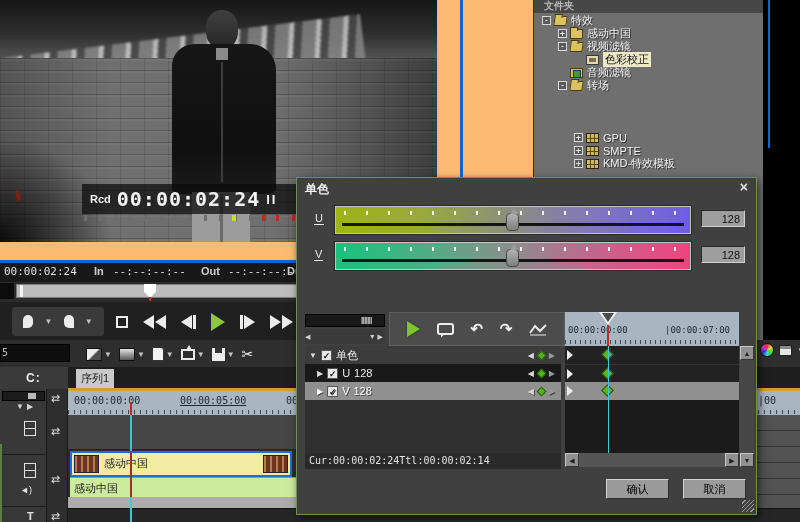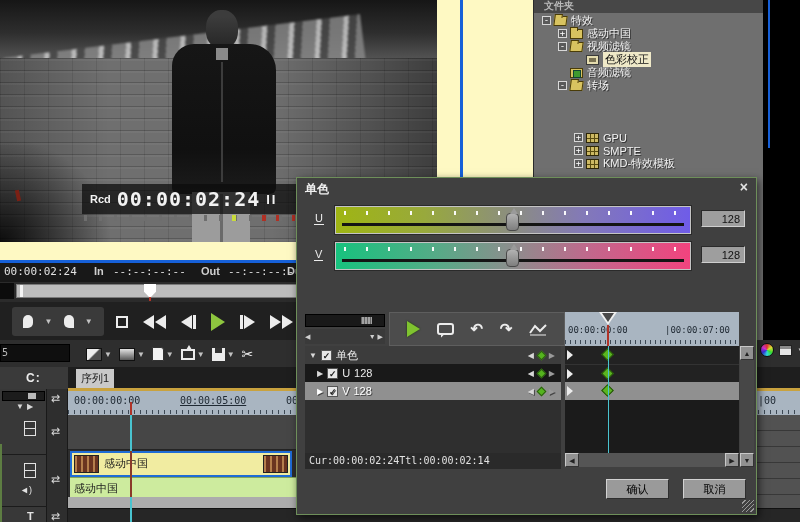--- a/index.html
+++ b/index.html
@@ -3,21 +3,21 @@
 <meta charset="utf-8">
 <style>
   * { margin:0; padding:0; box-sizing:border-box; }
   html,body { background:#1a1a1a; }
   body { font-family:"Liberation Sans", sans-serif; }
   #screen { position:relative; width:800px; height:522px; background:#2e2e2e; overflow:hidden; }
   .abs { position:absolute; }
   .mono { font-family:"DejaVu Sans Mono", monospace; }
 
   
-  #preview-black { left:0; top:0; width:533px; height:295px; background:#fef9c3; }
+  #preview-black { left:0; top:0; width:533px; height:295px; background:#fdba74; }
   #video { left:0; top:0; width:437px; height:242px; background:#747474; overflow:hidden; }
   #wall-top { left:0; top:0; width:437px; height:60px; background:linear-gradient(180deg,#161616,#2e2e2e 55%,#555); }
   #railing { left:-30px; top:38px; width:400px; height:140px;
     background:repeating-linear-gradient(100deg,#d6d6d6 0 5px,#4a4a4a 5px 13px,#8a8a8a 13px 27px);
     transform:rotate(-7deg); opacity:.8; filter:blur(1px); }
   #bricks { left:0; top:58px; width:437px; height:184px;
     background:
       repeating-linear-gradient(180deg, rgba(0,0,0,.20) 0 1px, rgba(255,255,255,.04) 1px 3px, transparent 3px 12px),
       repeating-linear-gradient(90deg, rgba(0,0,0,.10) 0 1px, transparent 1px 24px),
       linear-gradient(90deg, rgba(0,0,0,.25), transparent 25%, transparent 62%, rgba(0,0,0,.45)),

